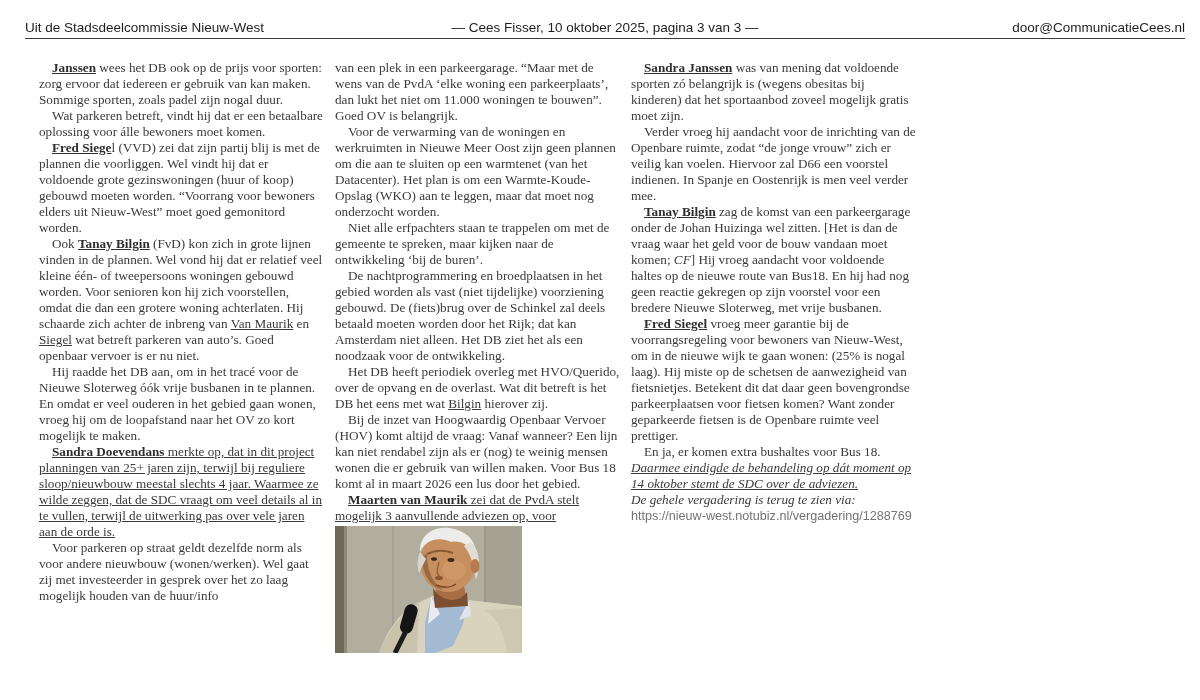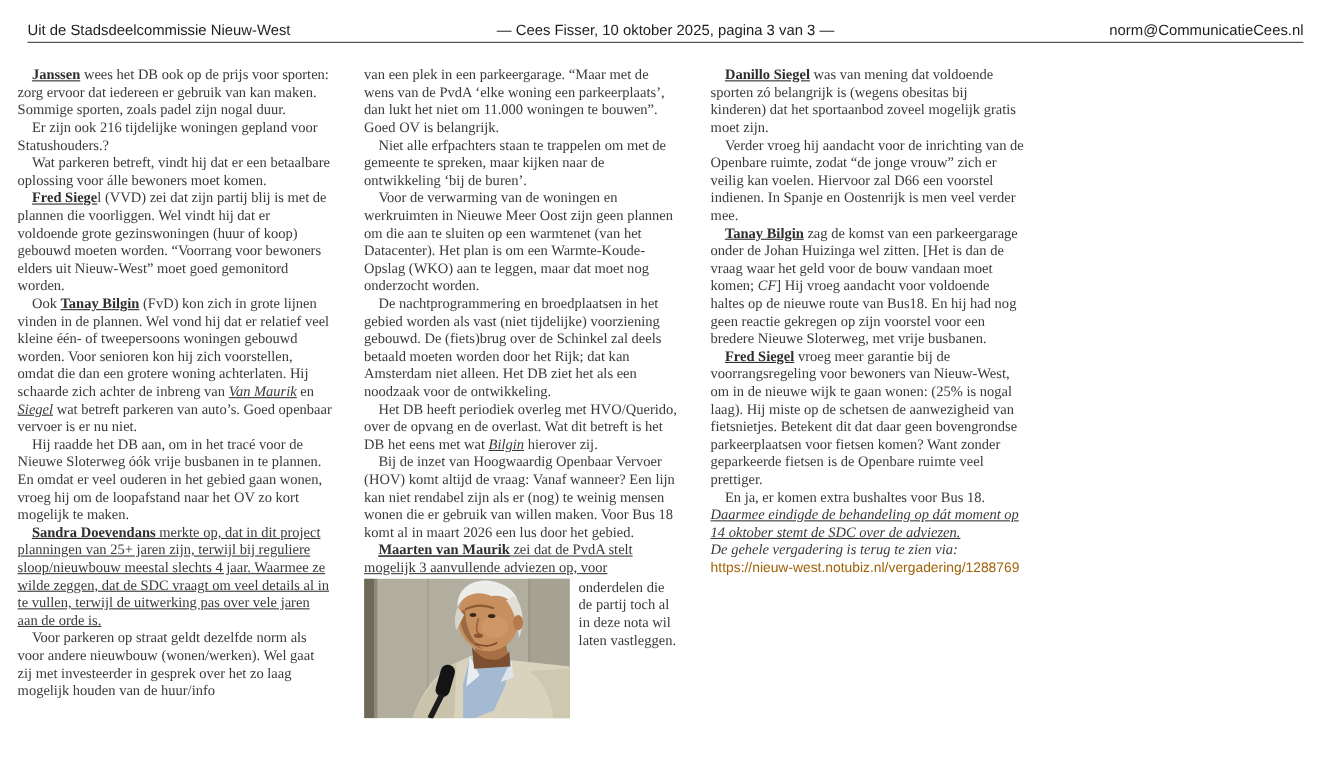--- a/index.html
+++ b/index.html
@@ -9,65 +9,64 @@
   .hdr {
     position:absolute; top:20px; left:25px; right:15px;
     display:flex; align-items:center;
     border-bottom:1.5px solid #3c3c3c; padding-bottom:3px;
     font-family:"Liberation Sans", sans-serif; font-size:13.5px; color:#1e1e1e;
   }
   .hdr .h-left  { flex:1 1 0; text-align:left; }
   .hdr .h-mid   { flex:0 0 auto; text-align:center; }
   .hdr .h-right { flex:1 1 0; text-align:right; }
 
-  .columns { position:absolute; top:60px; left:16px; display:flex; gap:29px; }
+  .columns { position:absolute; top:60px; left:39px; display:flex; gap:10px; }
   .col {
     width:286px;
     font-family:"Liberation Serif","DejaVu Serif",serif;
     font-size:13.2px; line-height:16px; color:#3a3a3a;
     text-align:left;
   }
   .col p { margin:0; }
   p.indent { text-indent:13px; }
   .gap1 { margin-top:12px;text-decoration:underline; }
   .gap2 { margin-top:38px; }
 
   .r-name { font-weight:bold; text-decoration:underline; color:#2e2e2e; }
-  .r-u    { text-decoration:underline;font-style:italic; }
+  .r-u    { text-decoration:underline; }
   .r-i    { font-style:italic;text-align:right; }
-  .r-link { font-family:"Liberation Sans",sans-serif; font-size:12.6px; color:#a16207; }
+  .r-link { font-family:"Liberation Sans",sans-serif; font-size:12.6px; color:#737373; }
 
   .photo-row { display:flex; align-items:flex-start; margin-top:2px; }
   .photo-row svg { flex:0 0 187px; display:block; }
   .photo-side { margin-left:8px; }
 </style>
 </head>
 <body>
 
 <div class="page">
   <div class="hdr">
     <span class="h-left">Uit de Stadsdeelcommissie Nieuw-West</span>
     <span class="h-mid">—  Cees Fisser, 10 oktober 2025, pagina 3 van 3  —</span>
-    <span class="h-right">norm@CommunicatieCees.nl</span>
+    <span class="h-right">door@CommunicatieCees.nl</span>
   </div>
   <div class="columns">
     <section class="col">
         <p class="indent"><span class="r-name">Janssen</span><span> wees het DB ook op de prijs voor sporten: zorg ervoor dat iedereen er gebruik van kan maken. Sommige sporten, zoals padel zijn nogal duur.</span></p>
-        <p class="indent"><span>Er zijn ook 216 tijdelijke woningen gepland voor Statushouders.?</span></p>
         <p class="indent"><span>Wat parkeren betreft, vindt hij dat er een betaalbare oplossing voor álle bewoners moet komen.</span></p>
         <p class="indent"><span class="r-name">Fred Siege</span><span>l (VVD) zei dat zijn partij blij is met de plannen die voorliggen. Wel vindt hij dat er voldoende grote gezinswoningen (huur of koop) gebouwd moeten worden. “Voorrang voor bewoners elders uit Nieuw-West” moet goed gemonitord worden.</span></p>
         <p class="indent"><span>Ook </span><span class="r-name">Tanay Bilgin</span><span> (FvD) kon zich in grote lijnen vinden in de plannen. Wel vond hij dat er relatief veel kleine één- of tweepersoons woningen gebouwd worden. Voor senioren kon hij zich voorstellen, omdat die dan een grotere woning achterlaten. Hij schaarde zich achter de inbreng van </span><span class="r-u">Van Maurik</span><span> en </span><span class="r-u">Siegel</span><span> wat betreft parkeren van auto’s. Goed openbaar vervoer is er nu niet.</span></p>
         <p class="indent"><span>Hij raadde het DB aan, om in het tracé voor de Nieuwe Sloterweg óók vrije busbanen in te plannen. En omdat er veel ouderen in het gebied gaan wonen, vroeg hij om de loopafstand naar het OV zo kort mogelijk te maken.</span></p>
         <p class="indent gap1"><span class="r-name">Sandra Doevendans</span><span> merkte op, dat in dit project planningen van 25+ jaren zijn, terwijl bij reguliere sloop/nieuwbouw meestal slechts 4 jaar. Waarmee ze wilde zeggen, dat de SDC vraagt om veel details al in te vullen, terwijl de uitwerking pas over vele jaren aan de orde is.</span></p>
         <p class="indent"><span>Voor parkeren op straat geldt dezelfde norm als voor andere nieuwbouw (wonen/werken). Wel gaat zij met investeerder in gesprek over het zo laag mogelijk houden van de huur/info</span></p>
       </section>
     <section class="col">
         <p><span>van een plek in een parkeergarage. “Maar met de wens van de PvdA ‘elke woning een parkeerplaats’, dan lukt het niet om 11.000 woningen te bouwen”. Goed OV is belangrijk.</span></p>
+        <p class="indent"><span>Voor de verwarming van de woningen en werkruimten in Nieuwe Meer Oost zijn geen plannen om die aan te sluiten op een warmtenet (van het Datacenter). Het plan is om een Warmte-Koude-Opslag (WKO) aan te leggen, maar dat moet nog onderzocht worden.</span></p>
         <p class="indent"><span>Niet alle erfpachters staan te trappelen om met de gemeente te spreken, maar kijken naar de ontwikkeling ‘bij de buren’.</span></p>
-        <p class="indent"><span>Voor de verwarming van de woningen en werkruimten in Nieuwe Meer Oost zijn geen plannen om die aan te sluiten op een warmtenet (van het Datacenter). Het plan is om een Warmte-Koude-Opslag (WKO) aan te leggen, maar dat moet nog onderzocht worden.</span></p>
         <p class="indent"><span>De nachtprogrammering en broedplaatsen in het gebied worden als vast (niet tijdelijke) voorziening gebouwd. De (fiets)brug over de Schinkel zal deels betaald moeten worden door het Rijk; dat kan Amsterdam niet alleen. Het DB ziet het als een noodzaak voor de ontwikkeling.</span></p>
         <p class="indent"><span>Het DB heeft periodiek overleg met HVO/Querido, over de opvang en de overlast. Wat dit betreft is het DB het eens met wat </span><span class="r-u">Bilgin</span><span> hierover zij.</span></p>
         <p class="indent"><span>Bij de inzet van Hoogwaardig Openbaar Vervoer (HOV) komt altijd de vraag: Vanaf wanneer? Een lijn kan niet rendabel zijn als er (nog) te weinig mensen wonen die er gebruik van willen maken. Voor Bus 18 komt al in maart 2026 een lus door het gebied.</span></p>
         <p class="indent gap1"><span class="r-name">Maarten van Maurik</span><span> zei dat de PvdA stelt mogelijk 3 aanvullende adviezen op, voor</span></p>
         <div class="photo-row">
   <svg width="187" height="127" viewBox="0 0 187 127" aria-hidden="true">
     <rect width="187" height="127" fill="#b1ad9f"></rect>
     <rect x="150" y="0" width="37" height="127" fill="#a5a193"></rect>
     <line x1="58" y1="0" x2="58" y2="127" stroke="#a29e90" stroke-width="1.5"></line>
     <line x1="150" y1="0" x2="150" y2="127" stroke="#999586" stroke-width="1.5"></line>
@@ -92,25 +91,24 @@
     <ellipse cx="116" cy="34" rx="3.4" ry="1.9" fill="#38281c"></ellipse>
     <path d="M104,36 C102,44 101,48 105,51" stroke="#9a6438" stroke-width="1.5" fill="none"></path>
     <ellipse cx="104" cy="52" rx="4" ry="2" fill="#8a5530"></ellipse>
     <path d="M101,59 C108,62 116,62 121,58" stroke="#7c4a2c" stroke-width="1.5" fill="none"></path>
     <ellipse cx="140" cy="40" rx="4.5" ry="7" fill="#b57b4c"></ellipse>
     <g transform="rotate(16 74 94)">
       <rect x="67" y="78" width="13" height="30" rx="6.5" fill="#141414"></rect>
     </g>
     <path d="M60,127 L71,105" stroke="#1b1b1b" stroke-width="5"></path>
   </svg>
-<div class="photo-side"><span>onderdelen die de partij toch al in deze nota wil laten vastleggen.</span></div>
         </div>
       </section>
     <section class="col">
-        <p class="indent"><span class="r-name">Danillo Siegel</span><span> was van mening dat voldoende sporten zó belangrijk is (wegens obesitas bij kinderen) dat het sportaanbod zoveel mogelijk gratis moet zijn.</span></p>
+        <p class="indent"><span class="r-name">Sandra Janssen</span><span> was van mening dat voldoende sporten zó belangrijk is (wegens obesitas bij kinderen) dat het sportaanbod zoveel mogelijk gratis moet zijn.</span></p>
         <p class="indent"><span>Verder vroeg hij aandacht voor de inrichting van de Openbare ruimte, zodat “de jonge vrouw” zich er veilig kan voelen. Hiervoor zal D66 een voorstel indienen. In Spanje en Oostenrijk is men veel verder mee.</span></p>
         <p class="indent"><span class="r-name">Tanay Bilgin</span><span> zag de komst van een parkeergarage onder de Johan Huizinga wel zitten. [Het is dan de vraag waar het geld voor de bouw vandaan moet komen; </span><span class="r-i">CF</span><span>] Hij vroeg aandacht voor voldoende haltes op de nieuwe route van Bus18. En hij had nog geen reactie gekregen op zijn voorstel voor een bredere Nieuwe Sloterweg, met vrije busbanen.</span></p>
         <p class="indent"><span class="r-name">Fred Siegel</span><span> vroeg meer garantie bij de voorrangsregeling voor bewoners van Nieuw-West, om in de nieuwe wijk te gaan wonen: (25% is nogal laag). Hij miste op de schetsen de aanwezigheid van fietsnietjes. Betekent dit dat daar geen bovengrondse parkeerplaatsen voor fietsen komen? Want zonder geparkeerde fietsen is de Openbare ruimte veel prettiger.</span></p>
         <p class="indent"><span>En ja, er komen extra bushaltes voor Bus 18.</span></p>
         <p class="gap1"><span class="r-i">Daarmee eindigde de behandeling op dát moment op 14 oktober stemt de SDC over de adviezen.</span></p>
         <p class="gap2"><span class="r-i">De gehele vergadering is terug te zien via:</span></p>
         <p><span class="r-link">https://nieuw-west.notubiz.nl/vergadering/1288769</span></p>
       </section>
   </div>
 </div>

